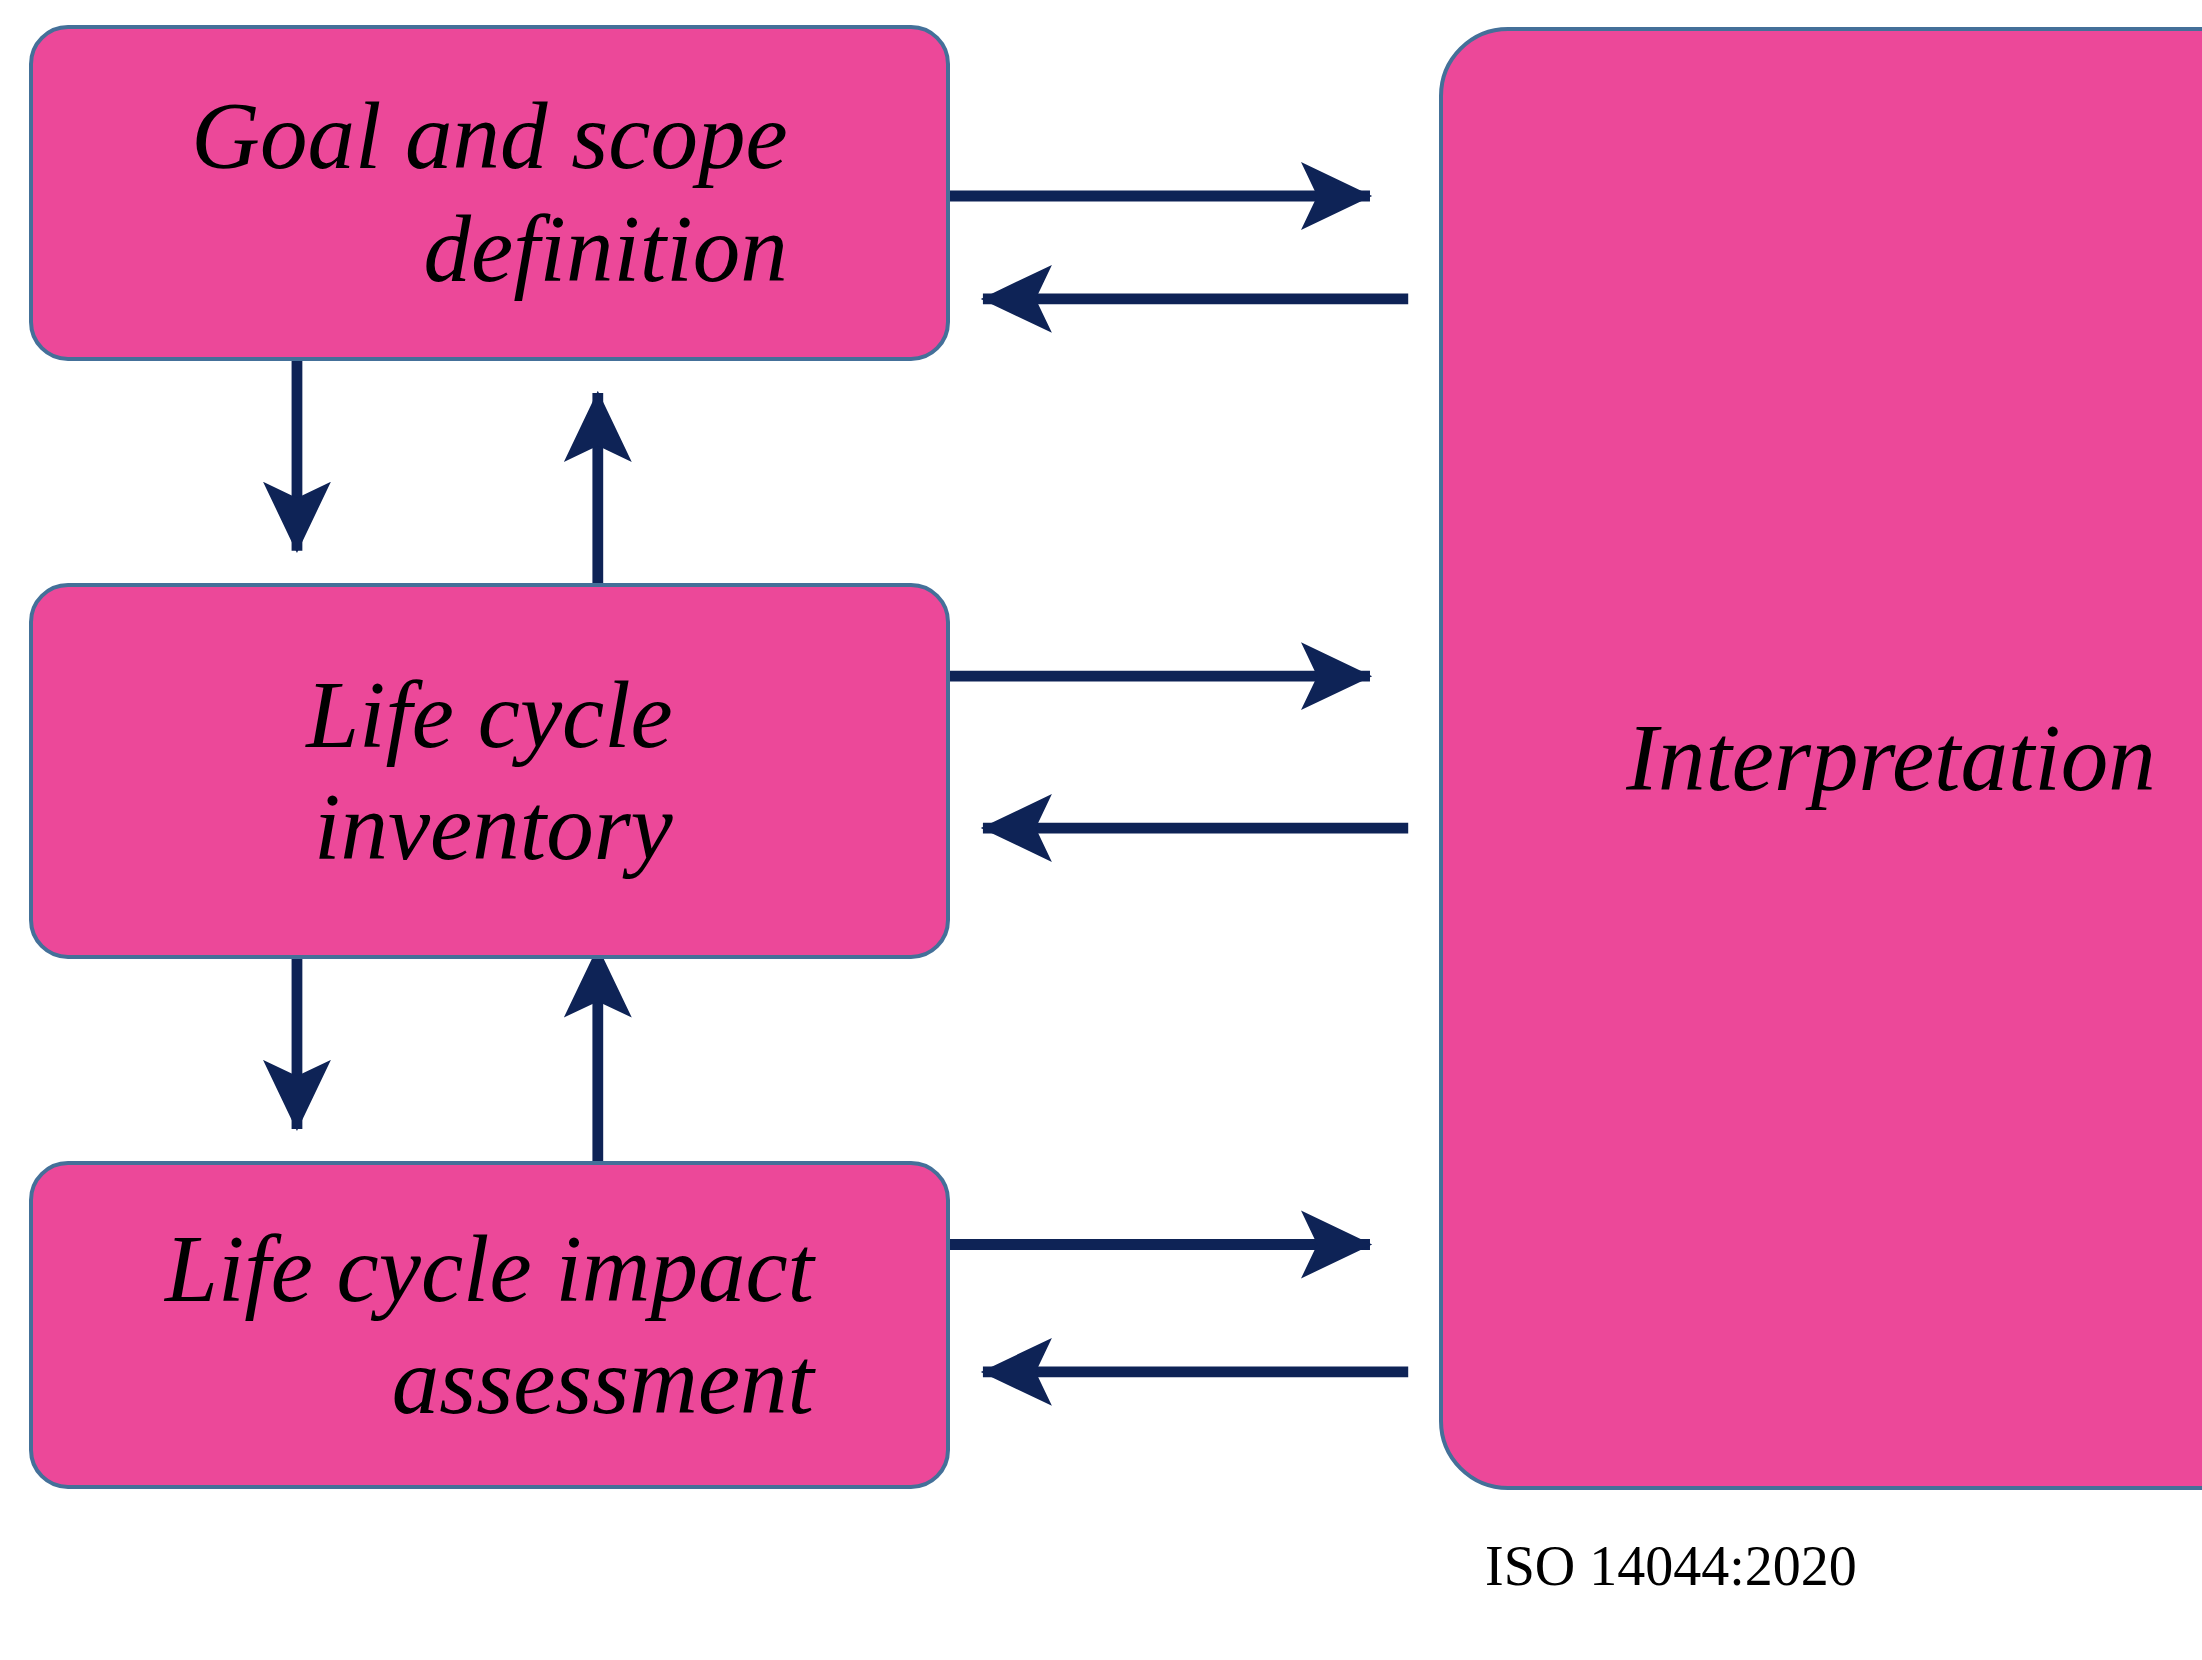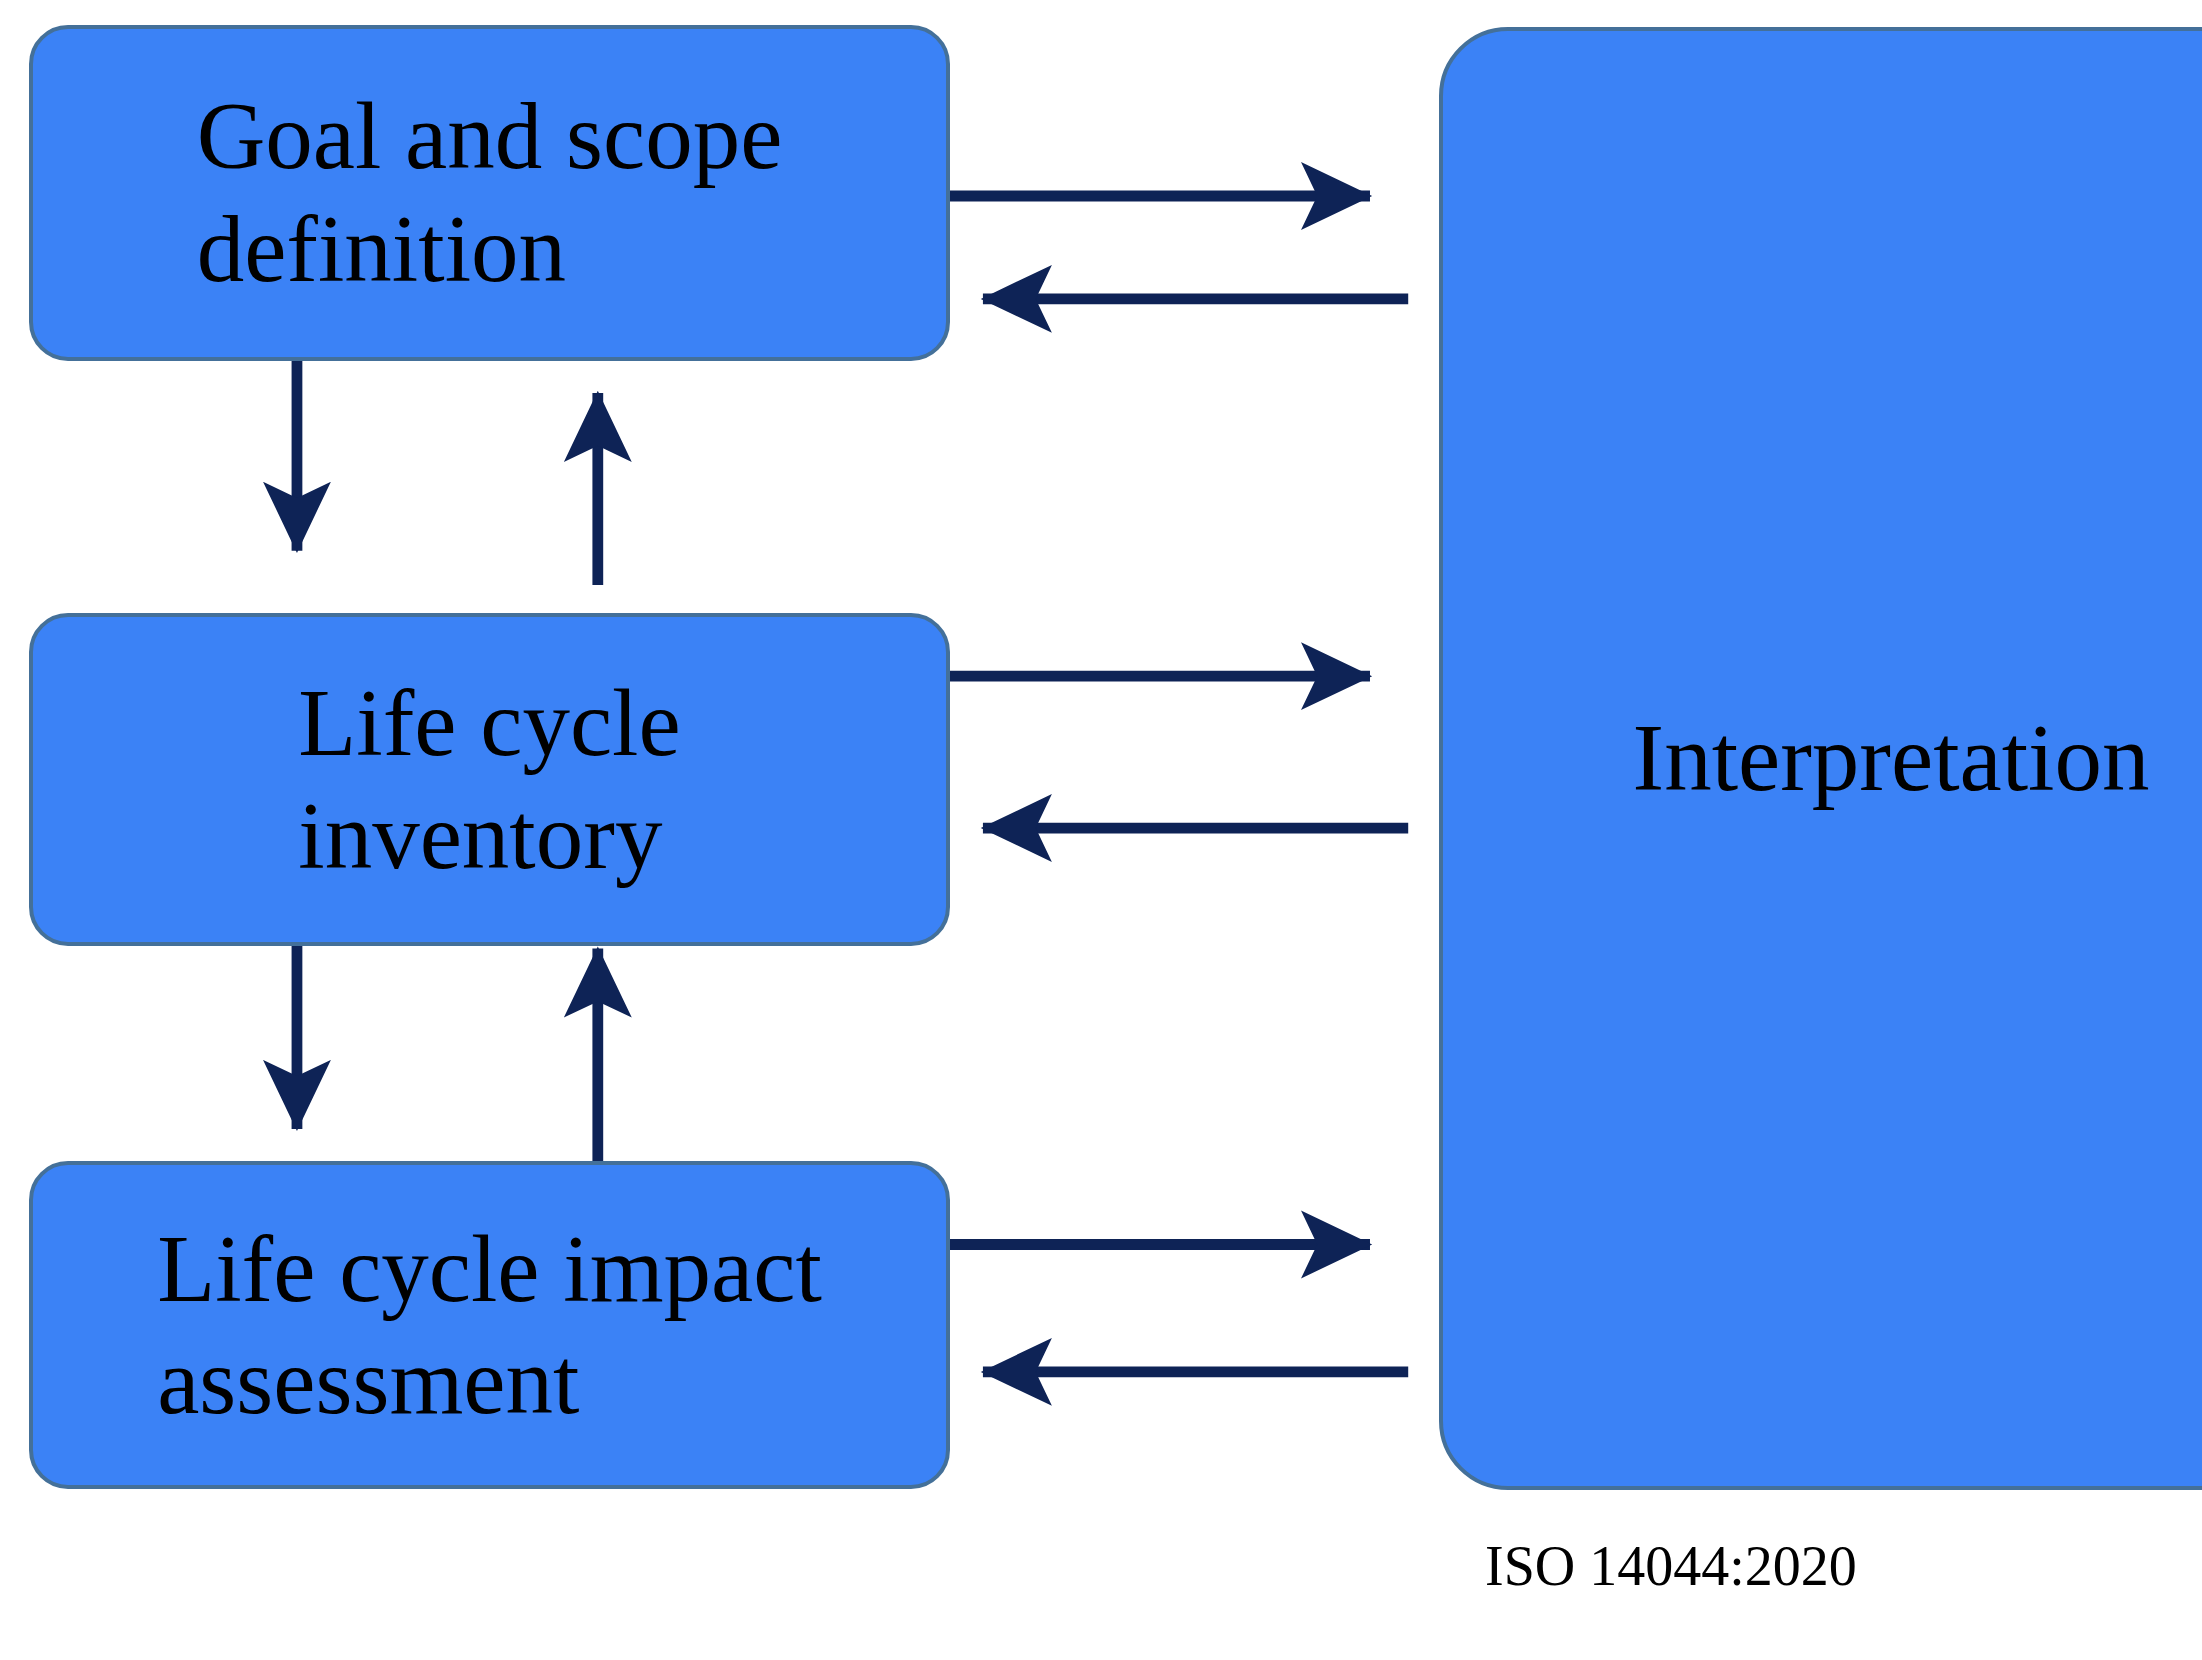--- a/index.html
+++ b/index.html
@@ -15,45 +15,45 @@
     position: relative;
     width: 2202px;
     height: 1660px;
     background: #ffffff;
     overflow: hidden;
   }
   
   .node {
     position: absolute;
     box-sizing: border-box;
-    background: #3b82f6;
+    background: #ec4899;
     border: 4.9px solid #447099;
     display: flex;
     align-items: center;
     justify-content: center;
-    text-align: left;
+    text-align: right;
     color: #000000;
     z-index: 3;
+    font-style: italic;
   }
   .node .label {
     display: block;
     line-height: 1.18;
     padding: 0 17.6px;
     white-space: pre-line;
   }
   #node-goal {
     left: 29px;  top: 24.5px;
     width: 921px; height: 336px;
     border-radius: 39px;
   }
   #node-inventory {
     left: 29px;  top: 583px;
-    width: 921px; height: 333px;
+    width: 921px; height: 376px;
     border-radius: 39px;
-    margin-top: 30px;
   }
   #node-impact {
     left: 29px;  top: 1161px;
     width: 921px; height: 328px;
     border-radius: 39px;
   }
   #node-interpretation {
     left: 1439px; top: 26.5px;
     width: 904px;  height: 1463px;
     border-radius: 69px;

